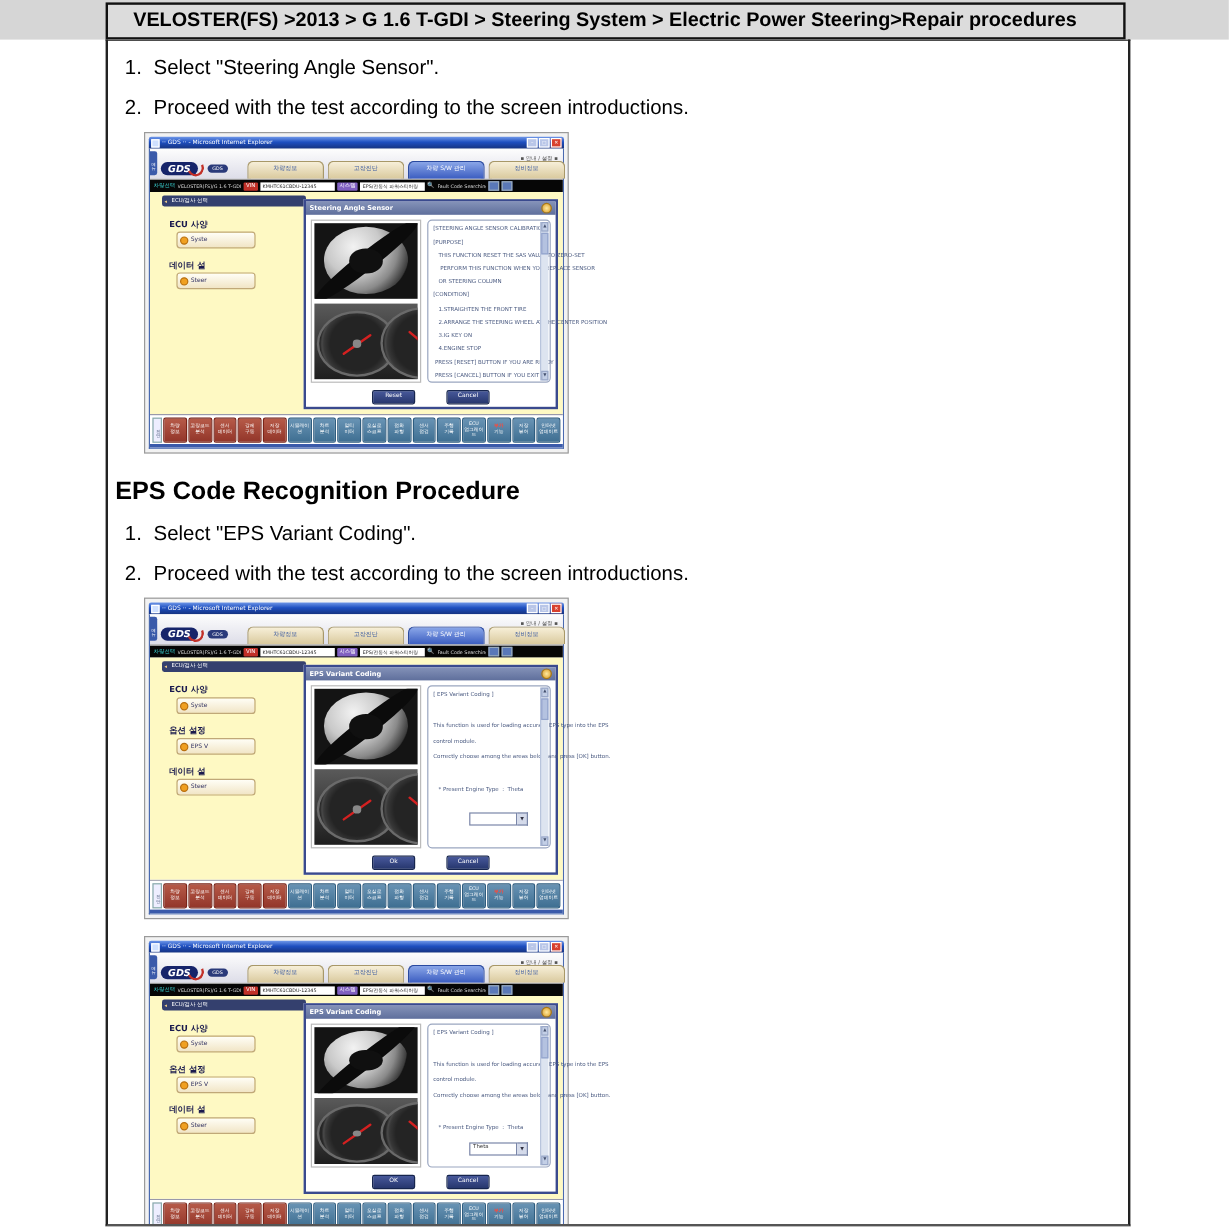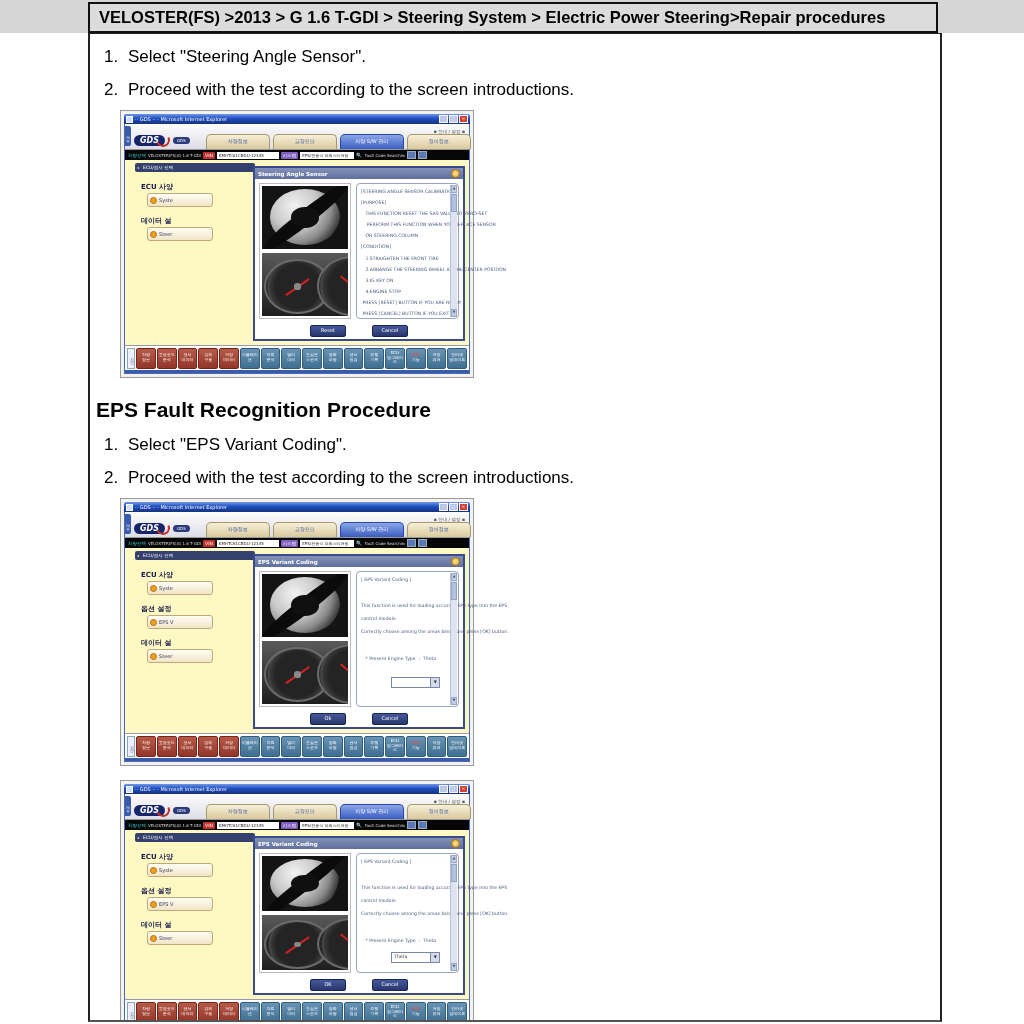--- a/index.html
+++ b/index.html
@@ -1,21 +1,21 @@
 <!DOCTYPE html>
 <html><head>
 <meta charset="utf-8">
 <style>
   html,body{margin:0;padding:0;background:#fff;width:1024px;height:1024px;overflow:hidden;
             font-family:"Liberation Sans",sans-serif;}
   
   .top-strip{position:absolute;left:0;top:0;width:1024px;height:33px;background:#d6d6d6;}
   .crumb-box{position:absolute;left:88px;top:2px;width:846px;height:27px;background:#dcdcdc;
              border:2px solid #111;display:flex;align-items:center;}
-  .crumb-box span{font-size:16.5px;font-weight:bold;color:#000;padding-left:9px;white-space:nowrap;}
+  .crumb-box span{font-size:16.5px;font-weight:bold;color:#000;padding-left:21px;white-space:nowrap;}
   .content-box{position:absolute;left:88px;top:33px;width:850px;height:986px;background:#fff;
                border-left:2px solid #222;border-right:2px solid #222;border-bottom:2px solid #555;
                border-top:1px solid #222;overflow:hidden;}
   .steps{margin:0;padding:0;}
   .step{font-size:17px;color:#000;margin:13px 0 0 14px;}
   .step .n{display:inline-block;min-width:24px;}
   h2.sec{font-size:21px;margin:20px 0 2px 6px;color:#000;}
   .shot-wrap{margin:10px 0 14px 30px;}
   
   .gds-frame{width:354px;background:#f2f2f2;border:1px solid #9a9a9a;padding:3px;position:relative;
@@ -293,21 +293,21 @@
             </div>
             <div class="tb-btn blue">
               <span class="l1">인터넷</span>
               <span class="l2">업데이트</span>
             </div>
           </div>
         </div>
       </div>
     </div>
   <div id="sec1">
-      <h2 class="sec">EPS Fault Recognition Procedure</h2>
+      <h2 class="sec">EPS Code Recognition Procedure</h2>
       <div class="steps">
         <div class="step"><span class="n">1.</span><span>Select "EPS Variant Coding".</span></div>
         <div class="step"><span class="n">2.</span><span>Proceed with the test according to the screen introductions.</span></div>
       </div>
     </div>
   <div class="shot-wrap" id="shot1">
       <div class="gds-frame" style="height: 268px; box-sizing: border-box; display: flex; flex-direction: column;">
         <div class="ie-titlebar">
           <span class="ie-icon"></span>
           <span class="ie-title">·· GDS ·· - Microsoft Internet Explorer</span>

